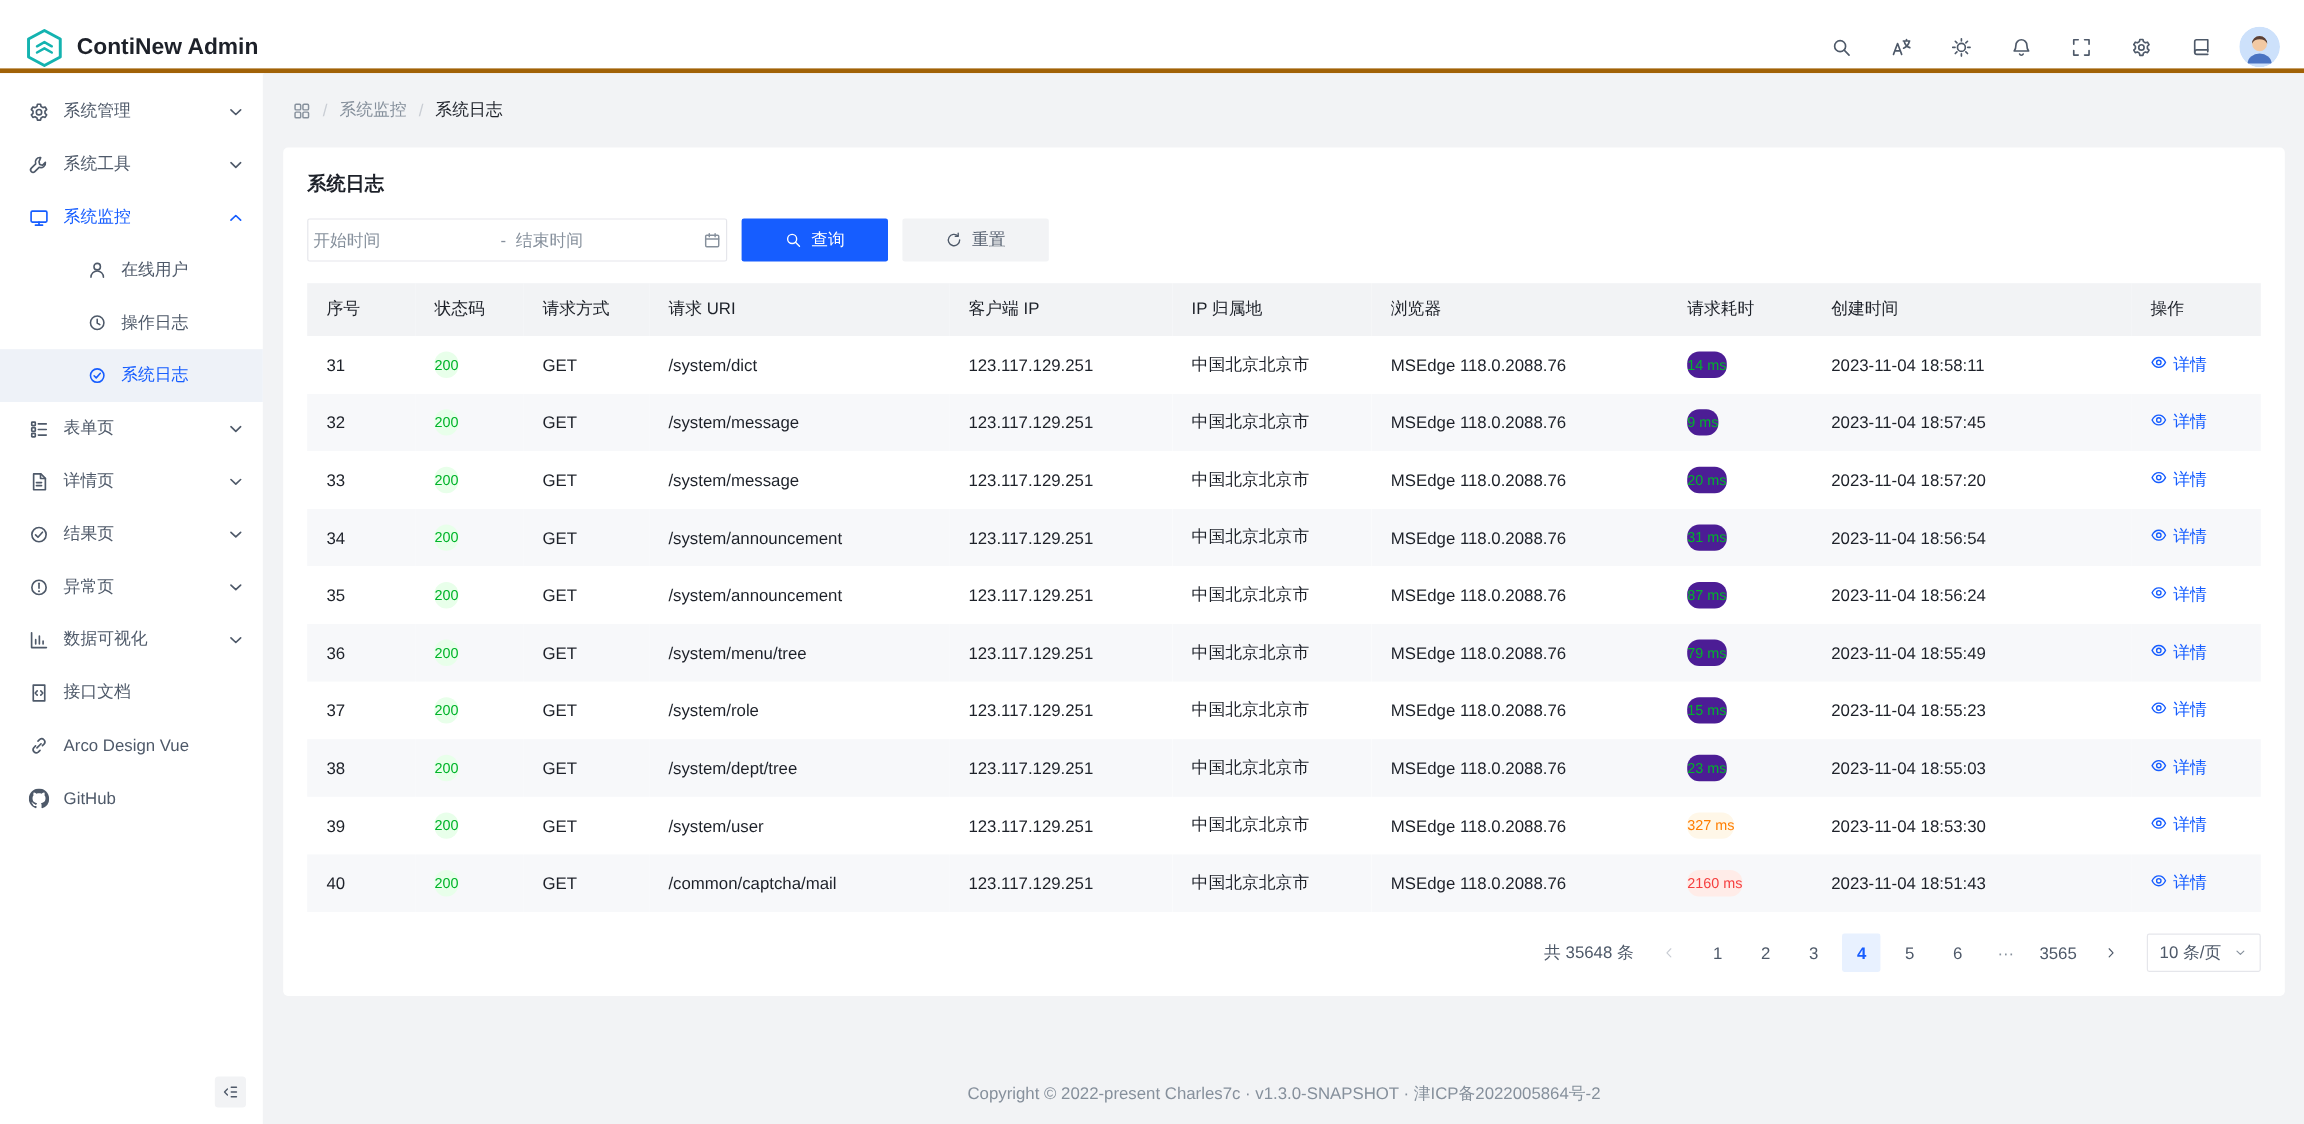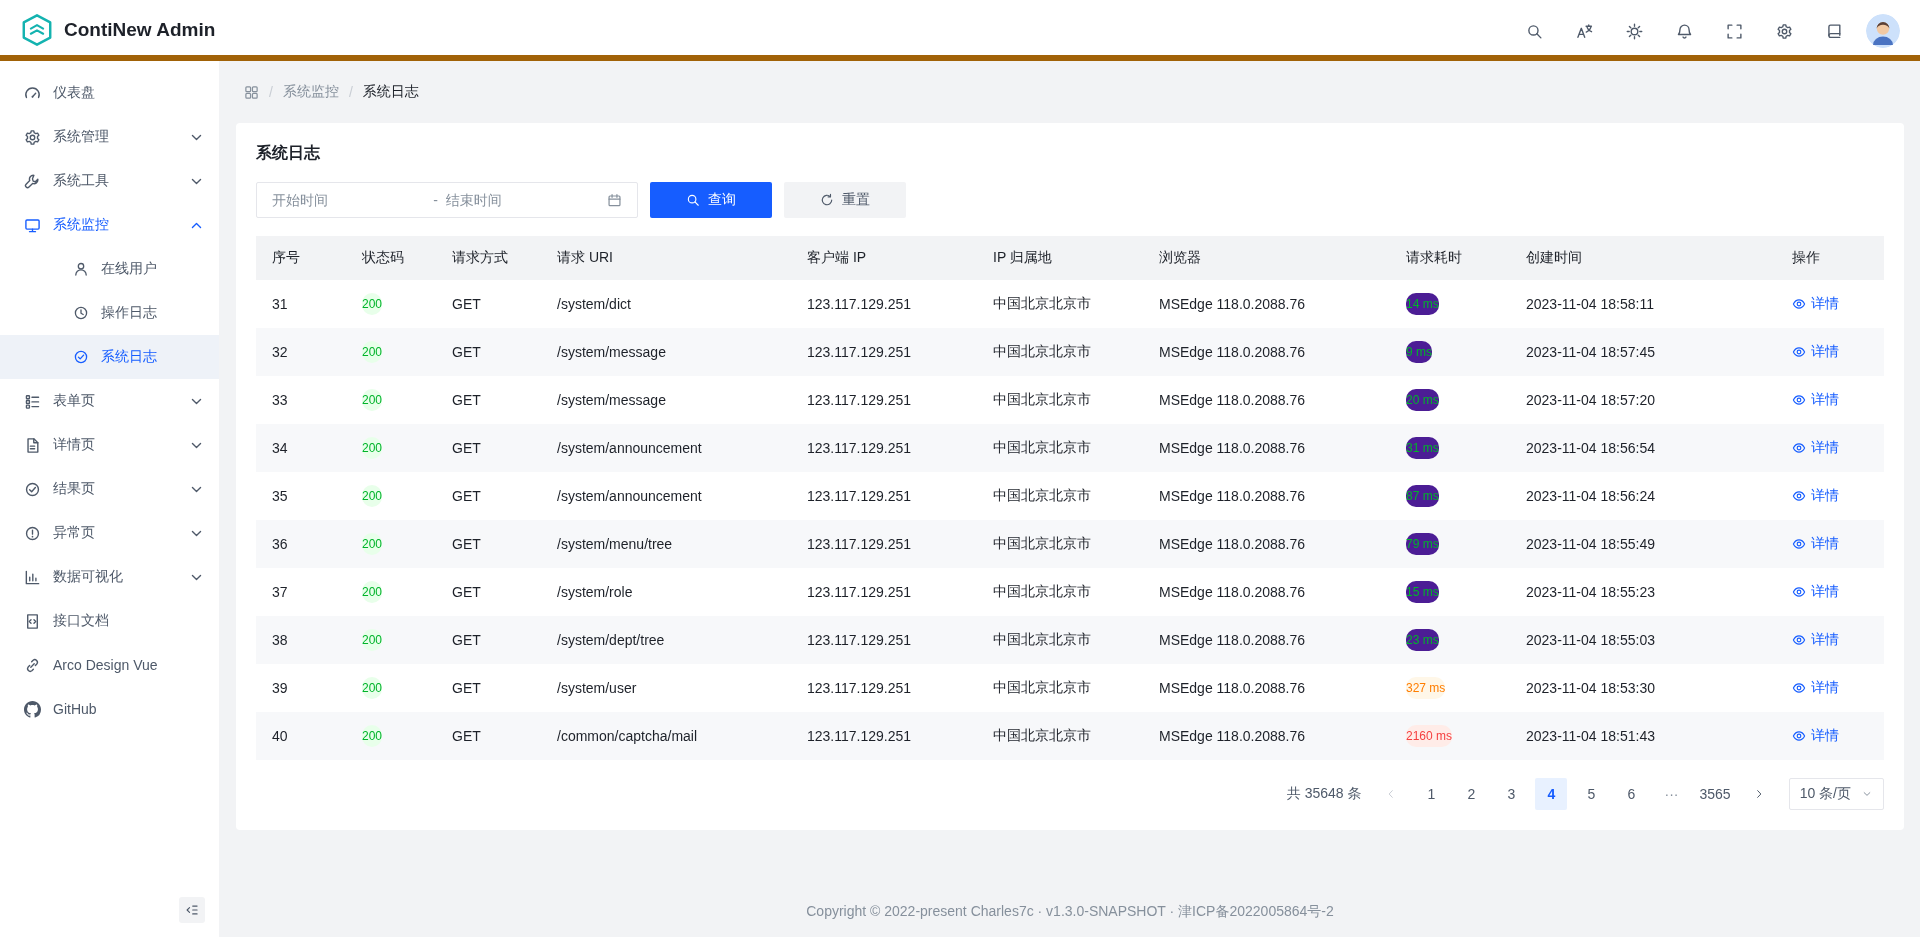--- a/index.html
+++ b/index.html
@@ -1,21 +1,21 @@
 <!DOCTYPE html>
 <html><head>
 <meta charset="utf-8">
 <style>
   *{box-sizing:border-box;margin:0;padding:0}
   html,body{width:1920px;height:937px}
   body{font-family:"Liberation Sans","DejaVu Sans",sans-serif;color:#1D2129;background:#F2F3F5;overflow:hidden;font-size:14px}
   .app{display:flex;flex-direction:column;height:100%}
 
   
-  .topbar{height:61px;background:#fff;border-bottom:6px solid #a16207;display:flex;align-items:flex-start;justify-content:space-between;padding:13px 20px;flex:0 0 auto}
+  .topbar{height:61px;background:#fff;border-bottom:4px solid #a16207;display:flex;align-items:flex-end;justify-content:space-between;padding:0 20px;flex:0 0 auto}
   .brand{display:flex;align-items:center;gap:10px;cursor:pointer}
   .brand-title{font-size:19px;font-weight:600;color:#1D2129}
   .header-actions{display:flex;align-items:center}
   .hicons{display:flex;align-items:center;gap:14px}
   .hbtn{width:36px;height:36px;border:none;background:transparent;border-radius:50%;display:flex;align-items:center;justify-content:center;color:#4E5969;font-size:17px;cursor:pointer;font-family:inherit}
   .avatar{width:34px;height:34px;border-radius:50%;overflow:hidden;margin-left:14px;cursor:pointer;flex:0 0 auto}
 
   .layout{display:flex;flex:1;min-height:0}
 
   
@@ -37,21 +37,21 @@
   .crumbs{display:flex;align-items:center;gap:10px;height:62px;color:#86909C;font-size:14px;padding:0 8px;flex:0 0 auto}
   .crumb-icon{font-size:15px;color:#86909C;cursor:pointer}
   .crumb{cursor:pointer}
   .crumb.last{color:#1D2129;cursor:default}
   .crumb-sep{color:#C9CDD4}
 
   .card{background:#fff;border-radius:4px;padding:18px 20px 20px;flex:0 0 auto}
   .page-title{font-size:16px;font-weight:700;color:#1D2129;margin:2px 0 18px}
 
   .filter-row{display:flex;align-items:center;gap:12px;margin-bottom:18px}
-  .range-picker{width:382px;height:36px;border:1px solid #E5E6EB;border-radius:2px;display:flex;align-items:center;padding:0 15px;gap:8px;background:#fff;color:#86909C}
+  .range-picker{width:350px;height:36px;border:1px solid #E5E6EB;border-radius:2px;display:flex;align-items:center;padding:0 4px;gap:8px;background:#fff;color:#86909C}
   .range-picker input{border:none;outline:none;flex:1;min-width:0;font-size:14px;color:#1D2129;background:transparent;font-family:inherit}
   .range-picker input::placeholder{color:#86909C}
   .range-sep{color:#86909C}
   .cal{font-size:15px;color:#86909C}
   .btn{height:36px;border:none;border-radius:2px;font-size:14px;display:flex;align-items:center;gap:8px;padding:0 36px;cursor:pointer;font-family:inherit}
   .btn .icon{font-size:14px}
   .btn-primary{background:#165DFF;color:#fff}
   .btn-secondary{background:#F2F3F5;color:#4E5969}
 
   
@@ -62,21 +62,21 @@
   .col-no{width:90px}.col-status{width:90px}.col-method{width:105px}.col-uri{width:250px}
   .col-ip{width:186px}.col-region{width:166px}.col-browser{width:247px}.col-duration{width:120px}
   .col-time{width:266px}.col-action{width:auto}
 
   .badge{display:inline-block;padding:2px 0;border-radius:10px;font-size:12px;line-height:18px}
   .badge-success{background:#E8FFEA;color:#00B42A}
   .lvl-fast{background:#4c1d95;color:#00B42A}
   .lvl-medium{background:#FFF7E8;color:#FF7D00}
   .lvl-slow{background:#FFECE8;color:#F53F3F}
 
-  .action-link{color:#165DFF;display:inline-flex;align-items:center;gap:5px;text-decoration:none;cursor:pointer}
+  .action-link{color:#165DFF;display:inline-flex;align-items:flex-start;gap:5px;text-decoration:none;cursor:pointer}
   .action-link .icon{font-size:14px}
 
   
   .pagination{display:flex;align-items:center;justify-content:flex-end;gap:8px;margin-top:18px;font-size:14px;color:#4E5969}
   .pg-total{margin-right:6px}
   .pg-pages{display:flex;align-items:center;gap:8px}
   .pg-btn{min-width:32px;height:32px;border:none;background:transparent;border-radius:2px;display:flex;align-items:center;justify-content:center;color:#4E5969;font-size:14px;cursor:pointer;font-family:inherit;padding:0 4px}
   .pg-btn.active{background:#E8F1FF;color:#165DFF;font-weight:600}
   .pg-btn.nav{font-size:12px}
   .pg-btn.disabled{color:#C9CDD4;cursor:default}
@@ -170,30 +170,20 @@
           <path d="M10.6 14.5a6.4 6.4 0 0 1 12.8 0c-1.2-2.6-3.4-3.8-6.4-3.8s-5.2 1.2-6.4 3.8Z" fill="#5A4036"></path>
         </svg>
       </div>
     </div>
   </header>
 
   <div class="layout">
 
     <aside class="sidebar">
       <nav>
-          <div class="side-item">
-            <span class="icon">
-              <svg viewBox="0 0 16 16" width="1em" height="1em" fill="none" stroke="currentColor" stroke-width="1.3" stroke-linecap="round" stroke-linejoin="round">
-                <path d="M2.3 11.8A6.3 6.3 0 1 1 13.7 11.8"></path>
-                <path d="M8 11l3-3.2"></path>
-                <circle cx="8" cy="11" r=".9" fill="currentColor" stroke="none"></circle>
-              </svg>
-            </span>
-            <span class="side-label">仪表盘</span>
-          </div>
           <div class="side-item">
             <span class="icon">
               <svg viewBox="0 0 16 16" width="1em" height="1em" fill="none" stroke="currentColor" stroke-width="1.3" stroke-linecap="round" stroke-linejoin="round">
                 <path d="M6.8 1.8h2.4l.4 1.7 1.5.9 1.7-.5 1.2 2-1.3 1.2v1.8l1.3 1.2-1.2 2-1.7-.5-1.5.9-.4 1.7H6.8l-.4-1.7-1.5-.9-1.7.5-1.2-2 1.3-1.2V7.1L2 5.9l1.2-2 1.7.5 1.5-.9Z"></path>
                 <circle cx="8" cy="8" r="2.1"></circle>
               </svg>
             </span>
             <span class="side-label">系统管理</span>
             <span class="icon side-chevron">
               <svg viewBox="0 0 16 16" width="1em" height="1em" fill="none" stroke="currentColor" stroke-width="1.3" stroke-linecap="round" stroke-linejoin="round">

